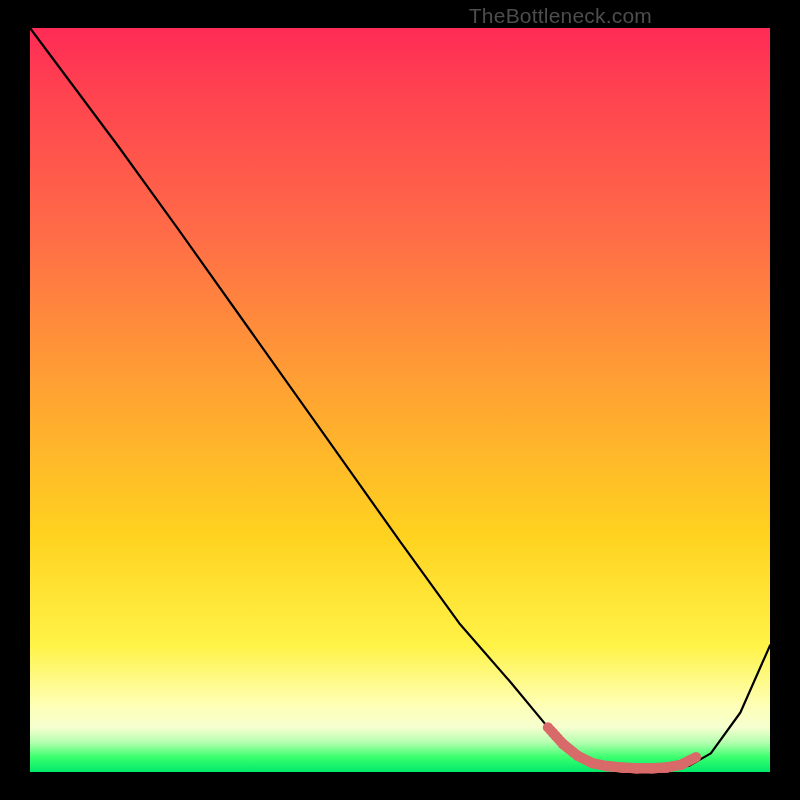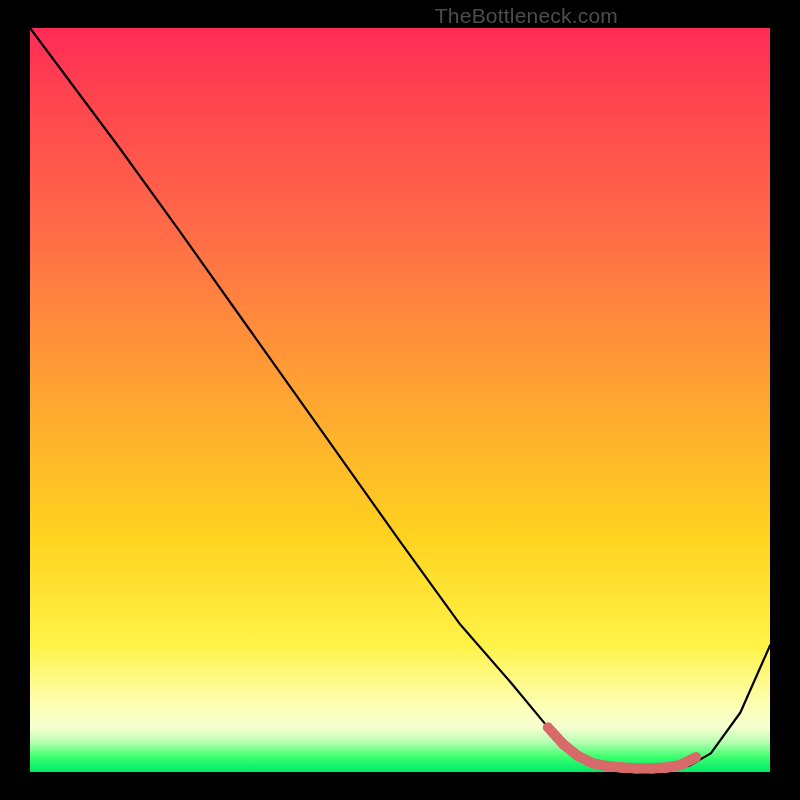--- a/index.html
+++ b/index.html
@@ -11,20 +11,21 @@
     font-family: Arial, Helvetica, sans-serif;
     overflow: hidden;
   }
   .frame {
     position: absolute;
     left: 0;
     top: 0;
     width: 648px;
     height: 800px;
     background: #000;
+    padding-left: 34px;
   }
   .plot {
     position: absolute;
     left: 30px;
     top: 28px;
     width: 740px;
     height: 744px;
     
     background: linear-gradient(
       to bottom,

